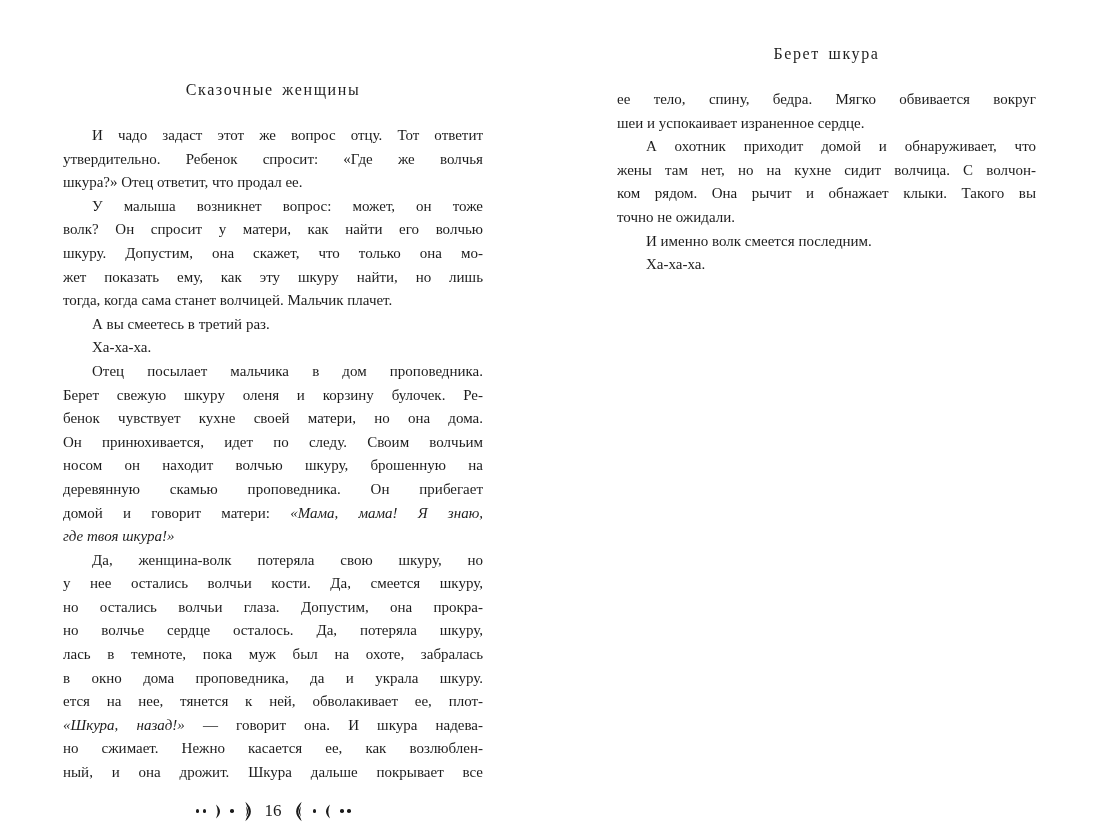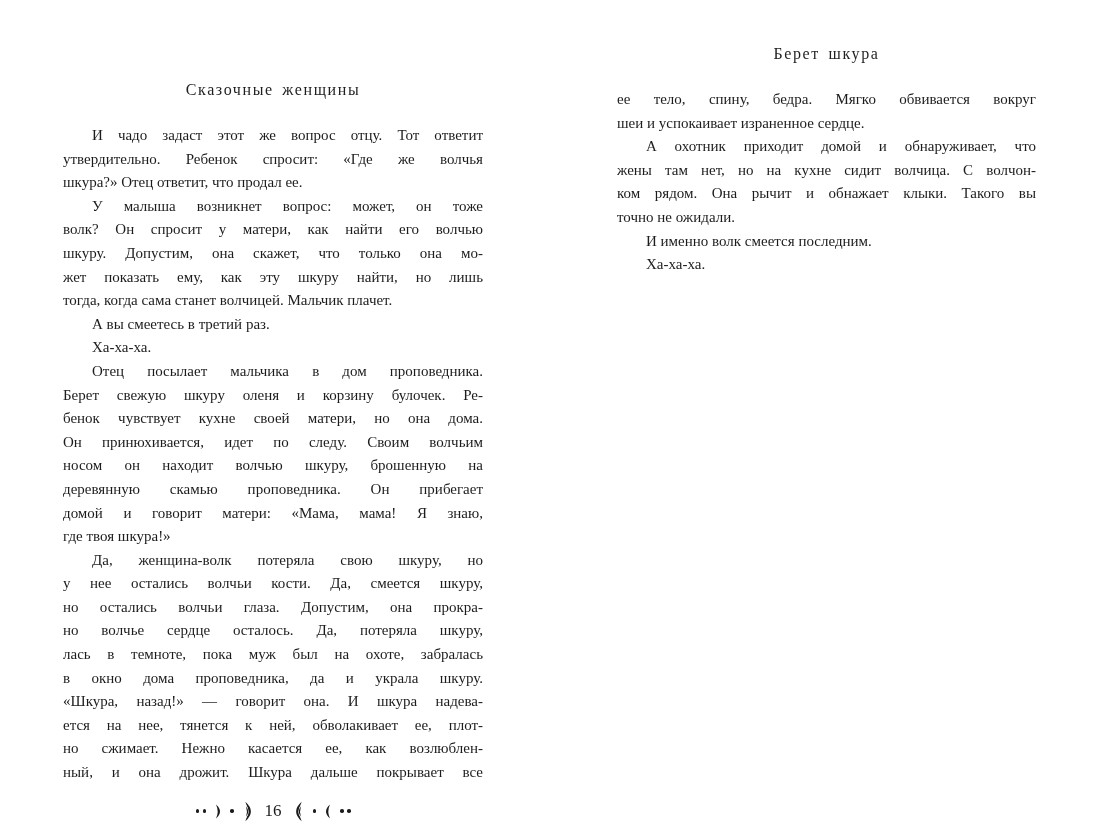--- a/index.html
+++ b/index.html
@@ -31,21 +31,21 @@
     font-size: 15px;
     line-height: 23.6px;
     height: 23.6px;
     overflow: hidden;
     text-align: justify;
     text-align-last: justify;
     white-space: normal;
   }
   .line.end { text-align-last: left; }
   .line.ind { text-indent: 29px; }
-  .it { }
+  .it { font-style: italic; }
 
   .footer {
     position: absolute; top: 760px; left: 0; width: 100%;
     height: 30px;
     display: flex; align-items: center; justify-content: center;
     gap: 6px;
   }
   .dot {
     width: 3.5px; height: 3.5px; border-radius: 50%;
     background: #1c1c1c; display: inline-block;
@@ -86,22 +86,22 @@
         <div class="line"><span>носом он находит волчью шкуру, брошенную на</span></div>
         <div class="line"><span>деревянную скамью проповедника. Он прибегает</span></div>
         <div class="line"><span>домой и говорит матери: </span><span class="it">«Мама, мама! Я знаю,</span></div>
         <div class="line end"><span class="it">где твоя шкура!»</span></div>
         <div class="line ind"><span>Да, женщина-волк потеряла свою шкуру, но</span></div>
         <div class="line"><span>у нее остались волчьи кости. Да, смеется шкуру,</span></div>
         <div class="line"><span>но остались волчьи глаза. Допустим, она прокра-</span></div>
         <div class="line"><span>но волчье сердце осталось. Да, потеряла шкуру,</span></div>
         <div class="line"><span>лась в темноте, пока муж был на охоте, забралась</span></div>
         <div class="line"><span>в окно дома проповедника, да и украла шкуру.</span></div>
+        <div class="line"><span>ется на нее, тянется к ней, обволакивает ее, плот-</span></div>
         <div class="line"><span class="it">«Шкура, назад!»</span><span> — говорит она. И шкура надева-</span></div>
-        <div class="line"><span>ется на нее, тянется к ней, обволакивает ее, плот-</span></div>
         <div class="line"><span>но сжимает. Нежно касается ее, как возлюблен-</span></div>
         <div class="line"><span>ный, и она дрожит. Шкура дальше покрывает все</span></div>
       </div>
 
     <div class="footer">
       <span class="dot-pair">
         <span class="dot"></span>
           <span class="dot"></span>
       </span>
       <svg class="moon" width="12" height="17" viewBox="0 0 18 24">

